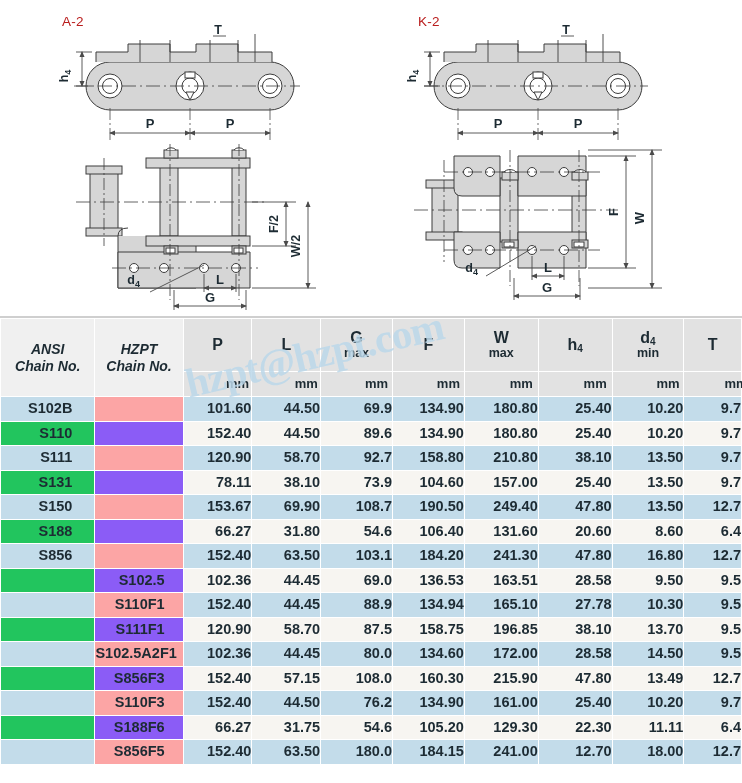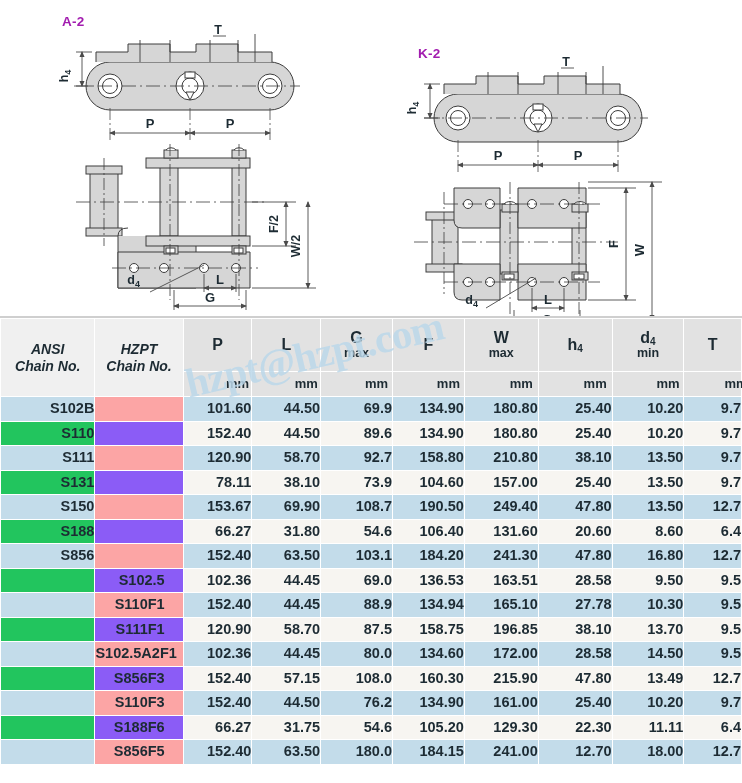--- a/index.html
+++ b/index.html
@@ -10,23 +10,23 @@
     color:#1d2b33;
     overflow:hidden;
     position:relative;
   }
   .sheet{position:relative;width:742px;height:783px;}
 
   
   .drawings{position:relative;height:318px;width:742px;}
   .draw-panel{position:absolute;top:0;height:318px;}
   .panel-a{left:0;width:390px;}
-  .panel-k{left:390px;width:352px;margin-top:32px;}
+  .panel-k{left:390px;width:352px;}
   .panel-title{
-    position:absolute;font-size:13.5px;font-weight:bold;color:#a21caf;
+    position:absolute;font-size:13.5px;font-weight:normal;color:#b91c1c;
     letter-spacing:.2px;
   }
   .panel-a .panel-title{left:62px;top:14px;}
   .panel-k .panel-title{left:28px;top:14px;}
   .svg-holder{position:absolute;left:0;top:0;width:100%;height:318px;}
 
   
   .spec-table{
     position:absolute;left:0;top:318px;width:742px;
     border-collapse:collapse;
@@ -49,21 +49,21 @@
   }
   thead th.namecol{background:#f0f0f0;}
   th.head-main{height:52px;font-size:15px;}
   th.head-unit{height:24px;font-size:13px;font-weight:bold;padding-left:40px;}
   .hdr-sym{display:block;font-size:16px;line-height:1.02;}
   .hdr-sub{display:block;font-size:12.5px;line-height:1.05;font-weight:bold;}
   .hdr-two{display:block;font-size:14px;line-height:1.18;font-style:italic;}
   sub{font-size:10px;vertical-align:baseline;position:relative;top:2px;}
 
   tbody td{text-align:right;padding-right:12px;}
-  tbody td.ansi{text-align:right;}
+  tbody td.ansi{text-align:right;padding-right:22px;}
   tbody td.hzpt{text-align:right;padding-right:18px;}
   tr.band-blue td{background:#c3dcea;}
   tr.band-pale td{background:#f7f5f1;}
   tr.band-blue td.namecol-light{background:#fca5a5;}
   tr.band-pale td.namecol-light{background:#8b5cf6;}
   tr.band-blue td.ansi{background:#c3dcea;}
   tr.band-pale td.ansi{background:#22c55e;}
 
   
   .tbl-top-rule{

